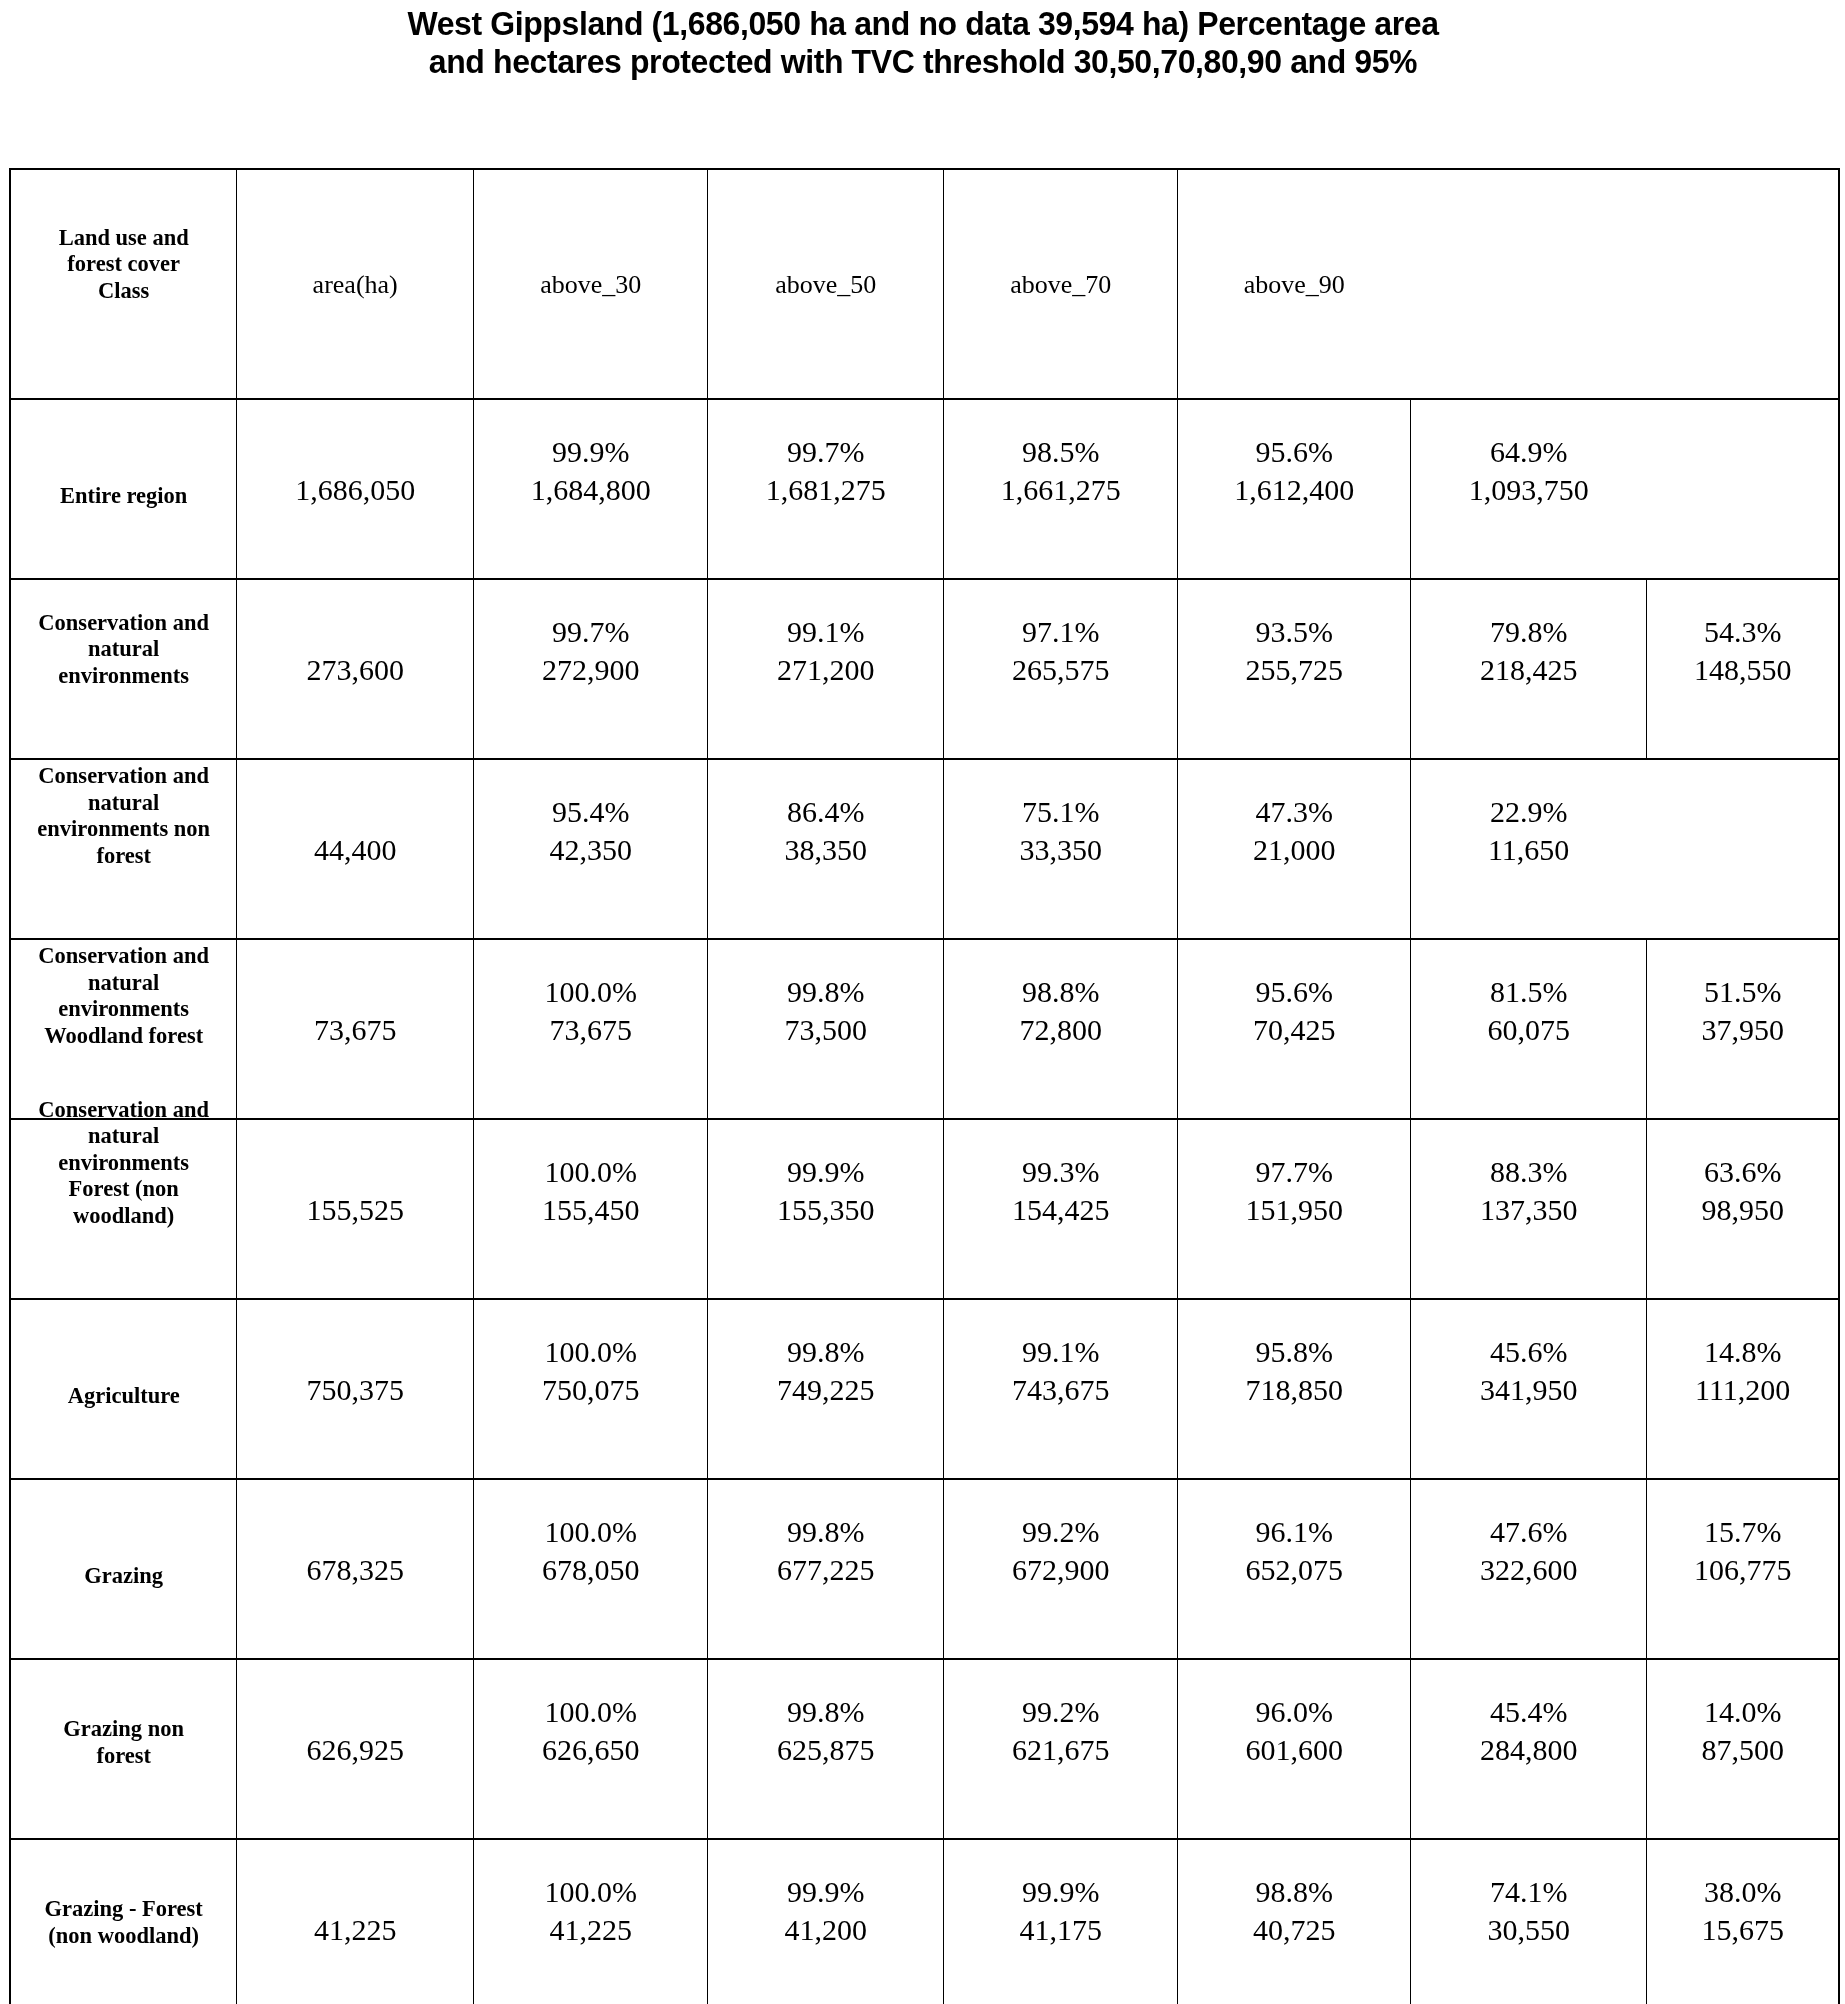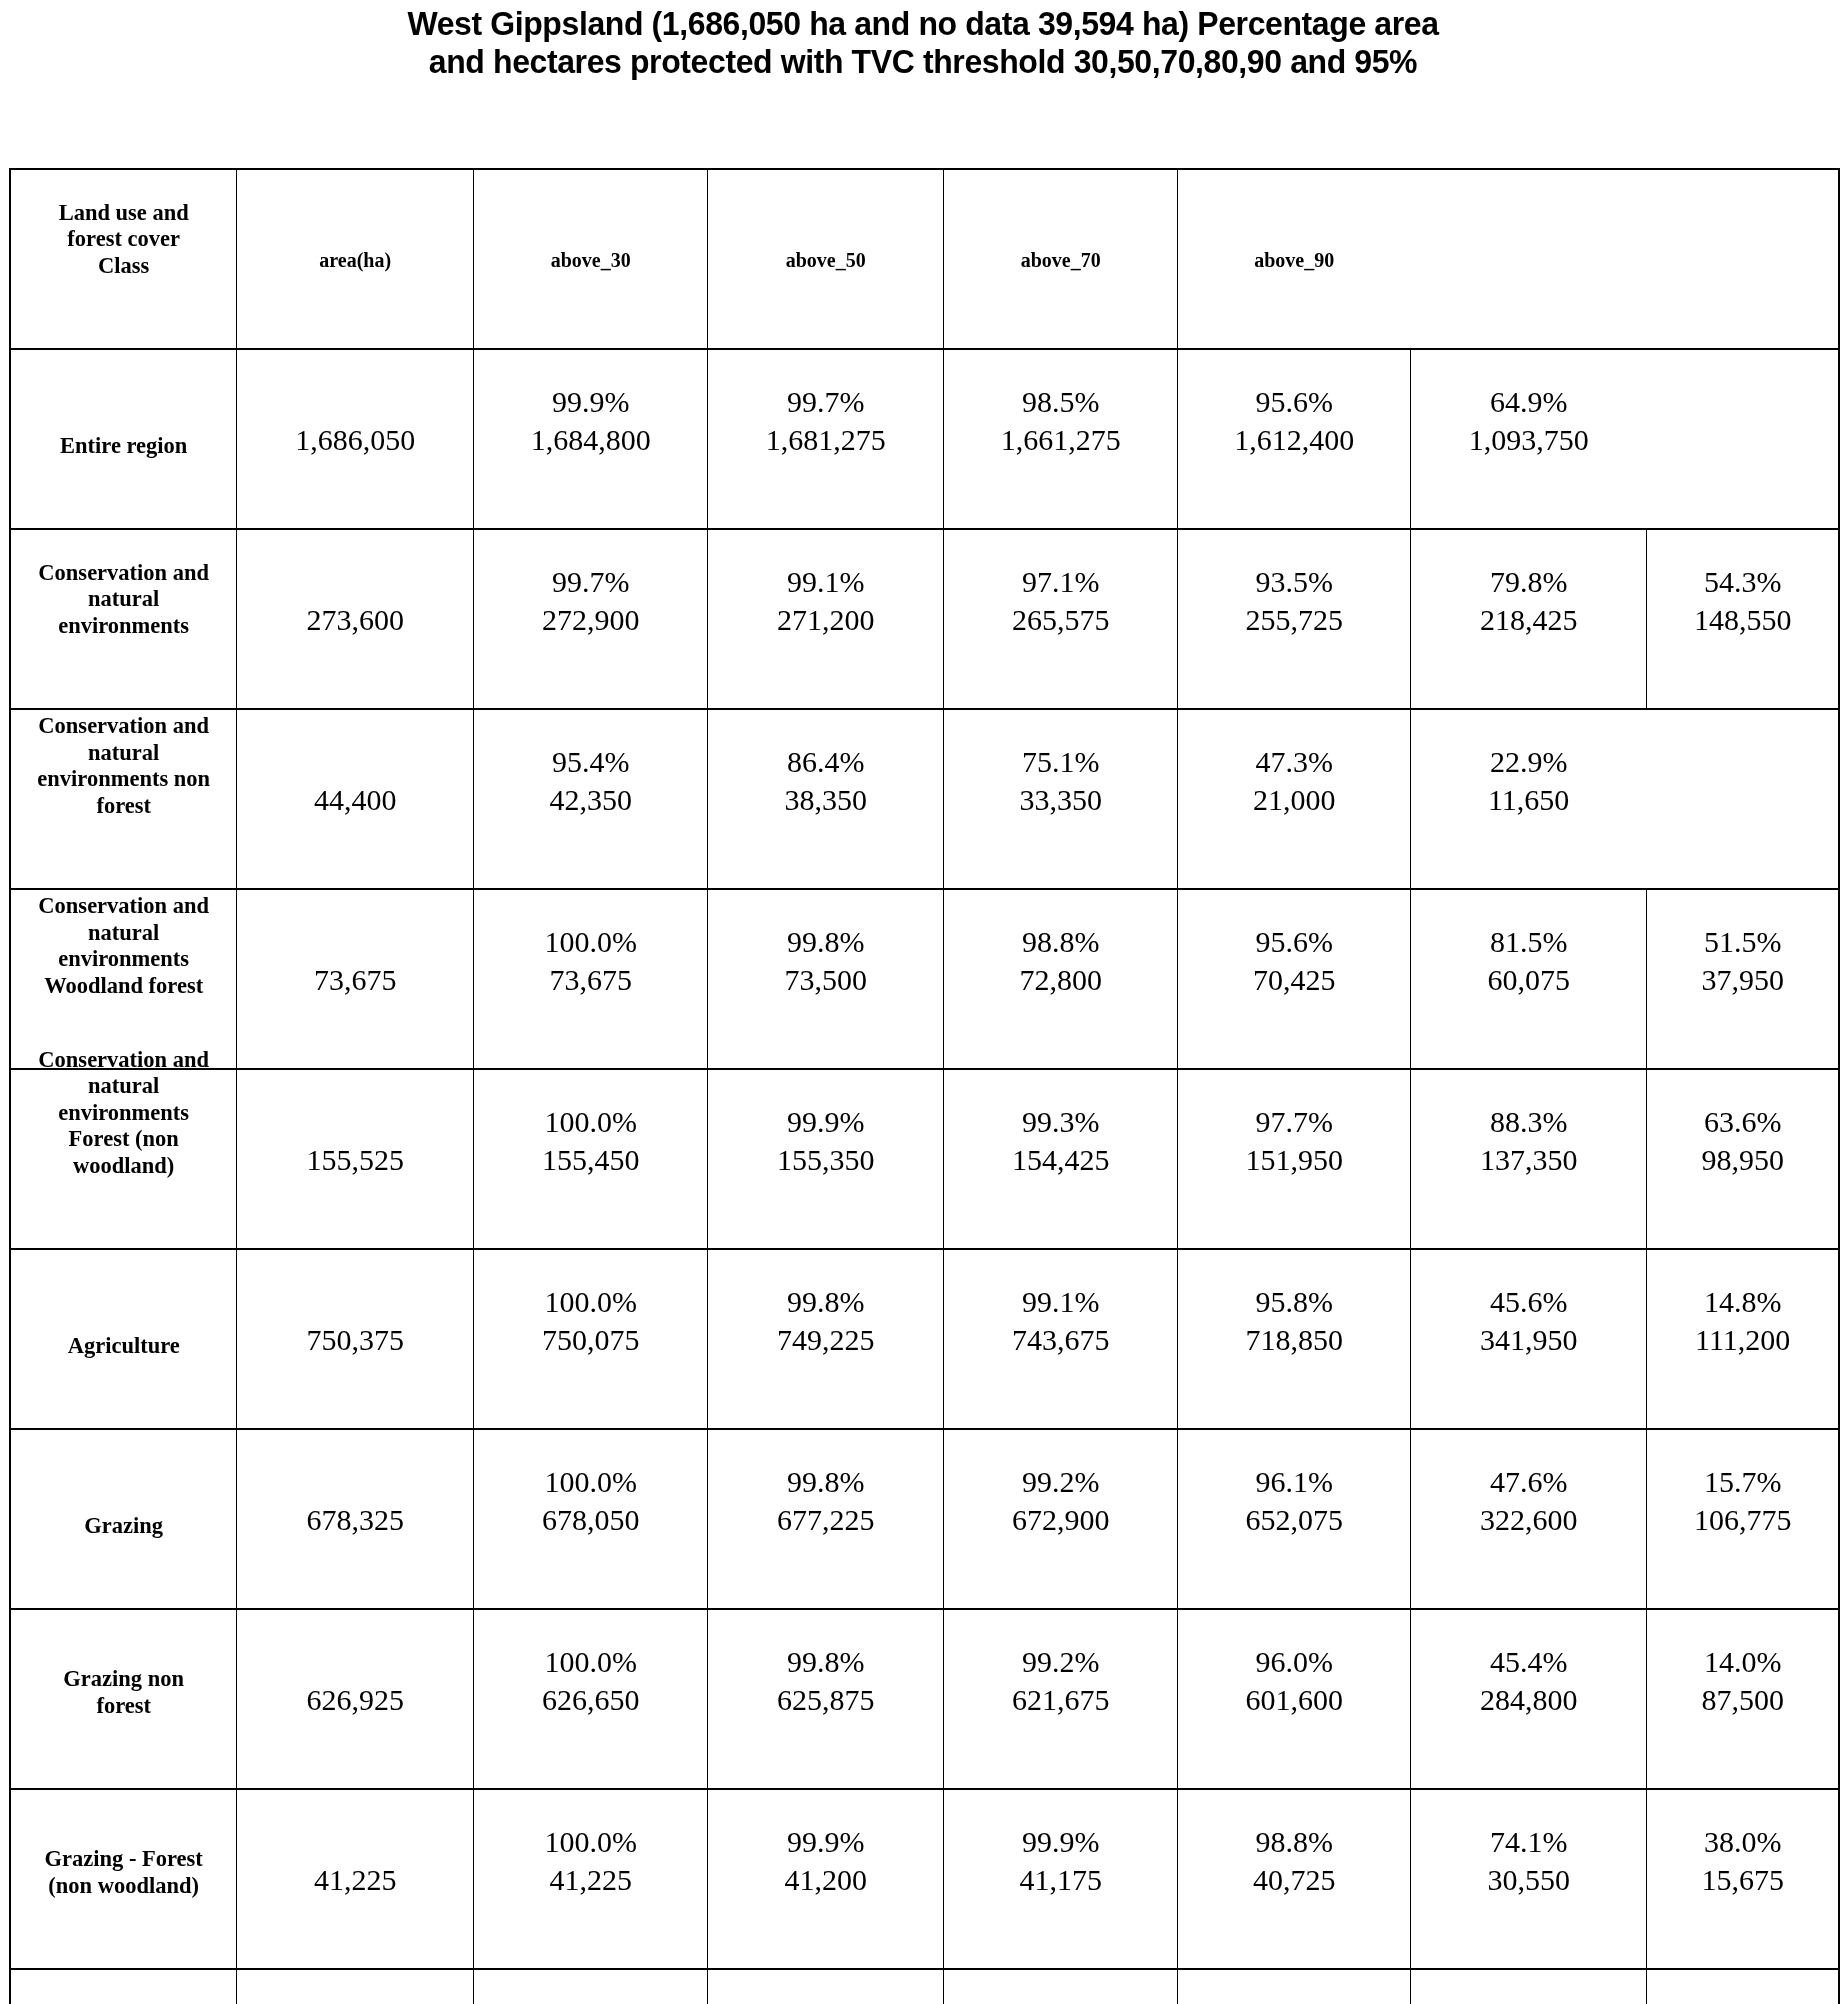--- a/index.html
+++ b/index.html
@@ -3,27 +3,27 @@
 <meta charset="utf-8">
 <style>
   html,body{margin:0;padding:0;background:#ffffff;}
   body{width:1846px;height:2533px;position:relative;font-family:"Liberation Serif",serif;color:#000;}
   .page-title{position:absolute;top:4px;left:0;right:0;text-align:center;
     font-family:"Liberation Sans",sans-serif;font-weight:bold;font-size:34px;line-height:38px;
     letter-spacing:-0.4px;transform:scaleX(0.94);transform-origin:50% 0;}
   
   .tbl{position:absolute;left:9.2px;top:168px;width:1827px;border:2.4px solid #000;background:#fff;}
   .trow{display:grid;grid-template-columns:225px 237px 234px 236px 234px 233px 236px 192px;height:178px;border-top:2px solid #000;}
-  .trow.header{height:178px;border-top:none;}
+  .trow.header{height:228px;border-top:none;}
   .trow.first-data{border-top:2.4px solid #000;}
   .cell{position:relative;}
   .trow > .cell + .cell{border-left:1.2px solid #000;}
   .ct{position:absolute;left:0;right:0;bottom:calc(50% - 20px);text-align:center;white-space:pre-line;}
   .num{font-size:30px;line-height:38px;font-weight:normal;}
-  .hb{font-size:20px;line-height:38px;font-weight:bold;}
+  .hb{font-size:26px;line-height:38px;font-weight:normal;}
   .lbl{font-size:22.5px;line-height:26.5px;font-weight:bold;}
 </style>
 </head>
 <body>
 
 <div>
 
   <div class="page-title">
     <div>West Gippsland (1,686,050 ha and no data 39,594 ha) Percentage area</div>
     <div>and hectares protected with TVC threshold 30,50,70,80,90 and 95%</div>

